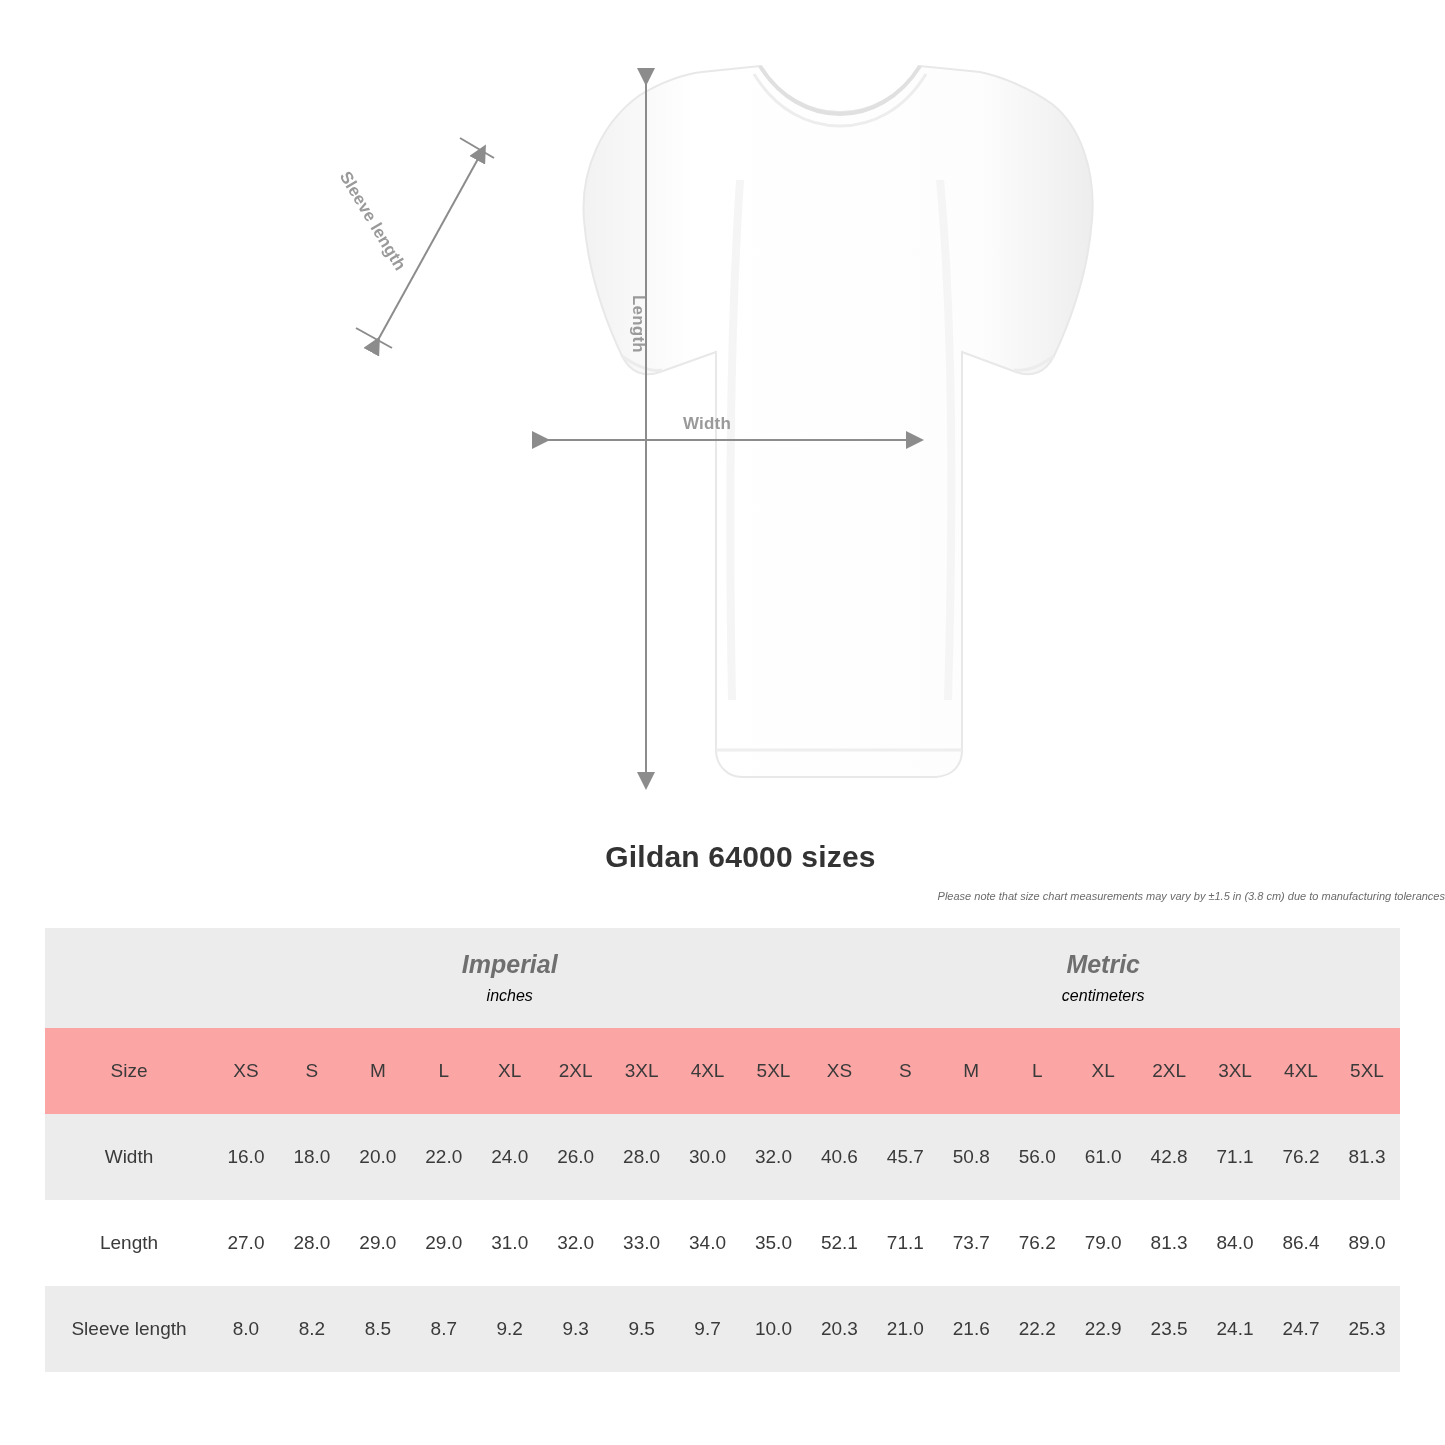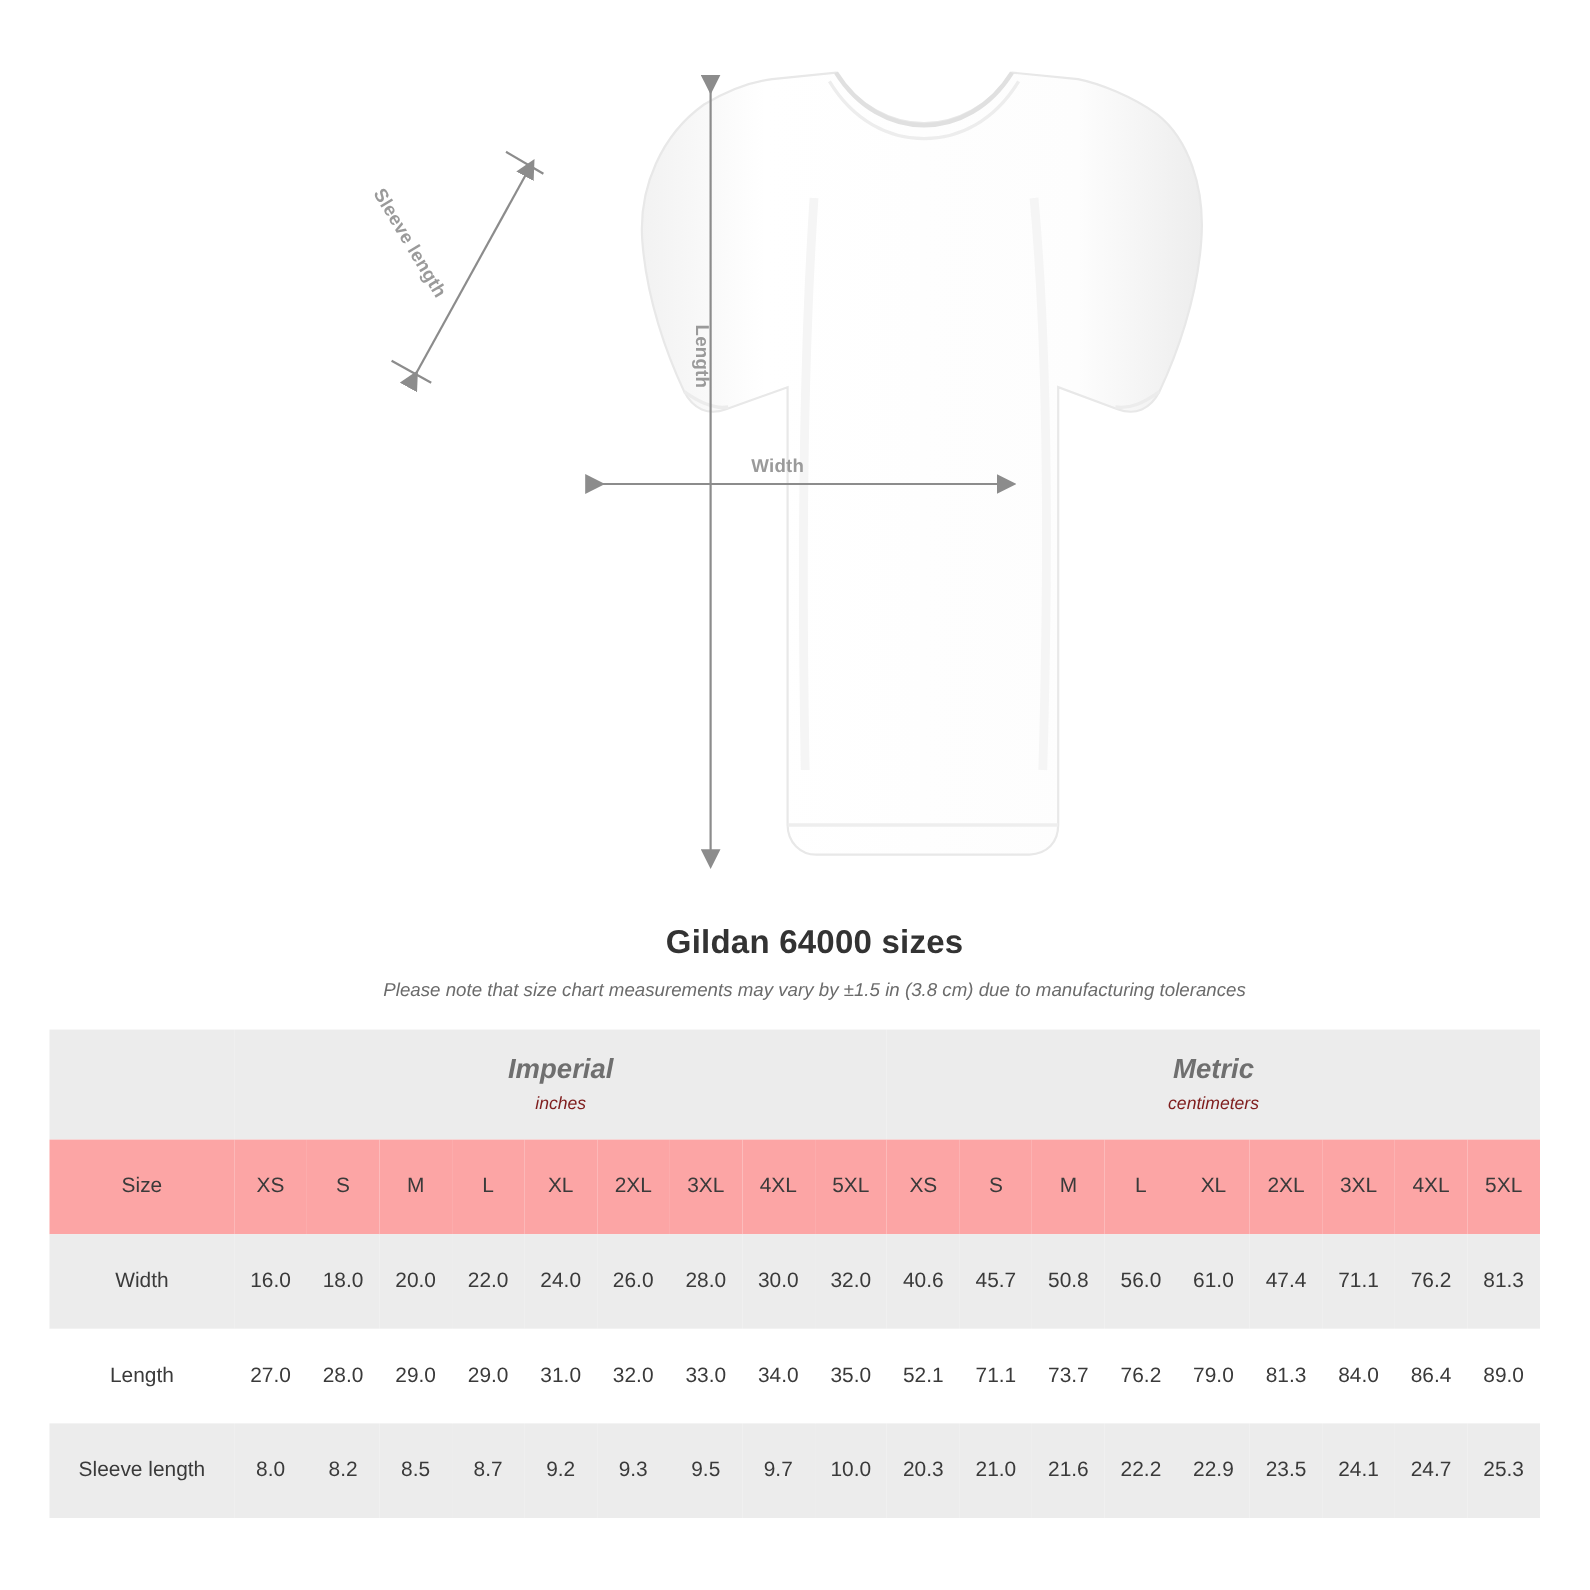--- a/index.html
+++ b/index.html
@@ -71,24 +71,25 @@
     padding-left: 36px;
   }
   .chart-title {
     font-size: 30px;
     font-weight: bold;
     color: #333333;
     margin: 0;
     letter-spacing: 0.2px;
   }
   .chart-note {
-    font-size: 17px;
+    font-size: 11px;
     font-style: italic;
     color: #6b6b6b;
     margin-top: 16px;
+    text-align: right;
   }
 
   
   .table-wrap {
     margin: 26px 45px 0 45px;
     width: 1355px;
   }
   table.sizes {
     border-collapse: collapse;
     width: 100%;
@@ -107,21 +108,21 @@
   .unit-name {
     font-size: 25px;
     font-style: italic;
     font-weight: bold;
     color: #6f6f6f;
     line-height: 1.1;
   }
   .unit-sub {
     font-size: 16px;
     font-style: italic;
-    color: #7f1d1d;
+    color: #000000;
     margin-top: 8px;
   }
   .head-row td {
     background: #fca5a5;
     height: 84px;
     font-size: 19px;
     font-weight: bold;
     color: #3a3a3a;
   }
   .row-label {
@@ -268,21 +269,21 @@
           <td>24.0</td>
           <td>26.0</td>
           <td>28.0</td>
           <td>30.0</td>
           <td>32.0</td>
           <td>40.6</td>
           <td>45.7</td>
           <td>50.8</td>
           <td>56.0</td>
           <td>61.0</td>
-          <td>47.4</td>
+          <td>42.8</td>
           <td>71.1</td>
           <td>76.2</td>
           <td>81.3</td>
         </tr>
 
         <tr class="data-row row-plain">
           <td class="row-label">Length</td>
           <td>27.0</td>
           <td>28.0</td>
           <td>29.0</td>

